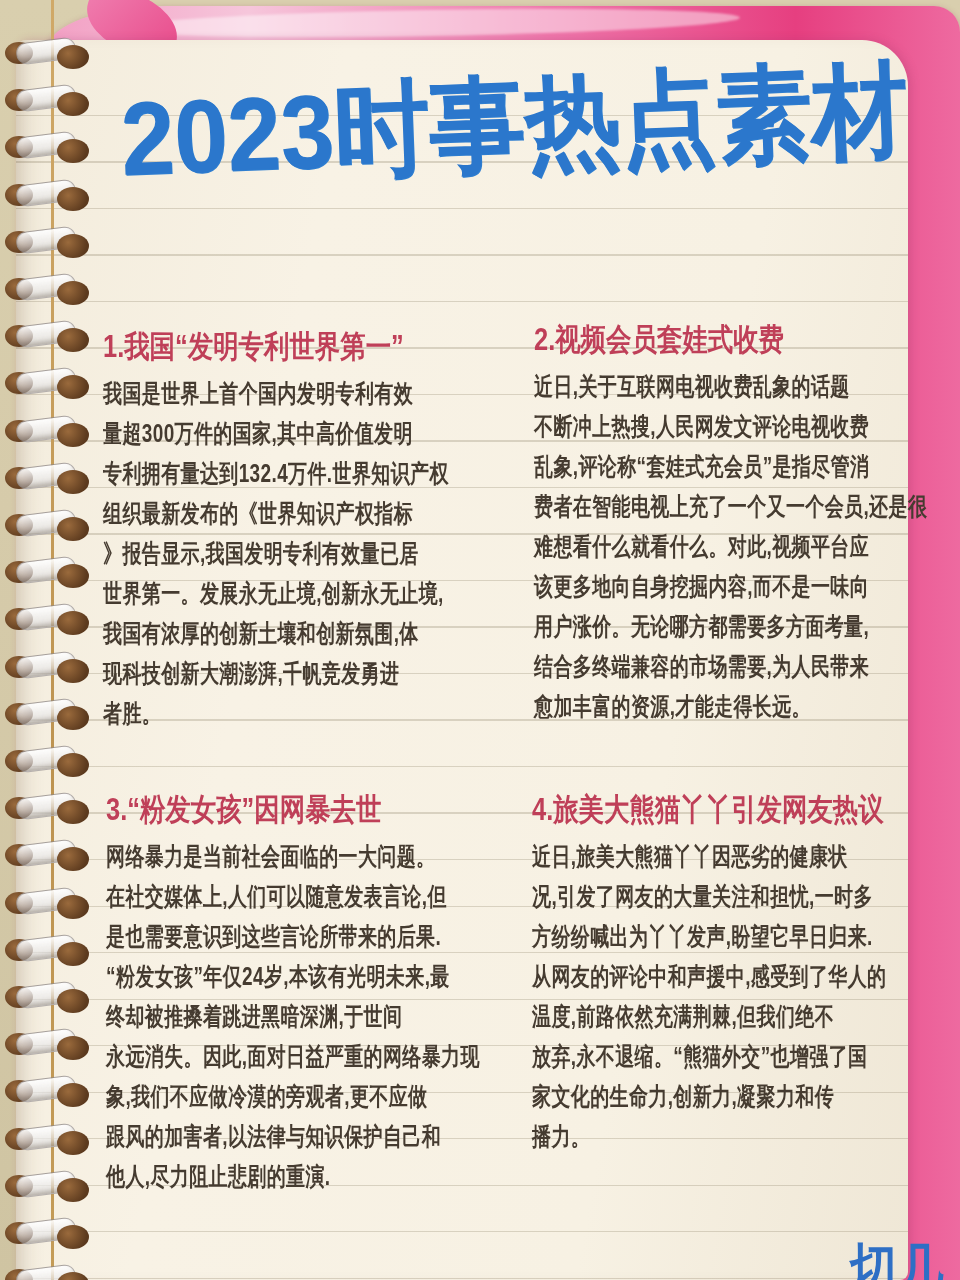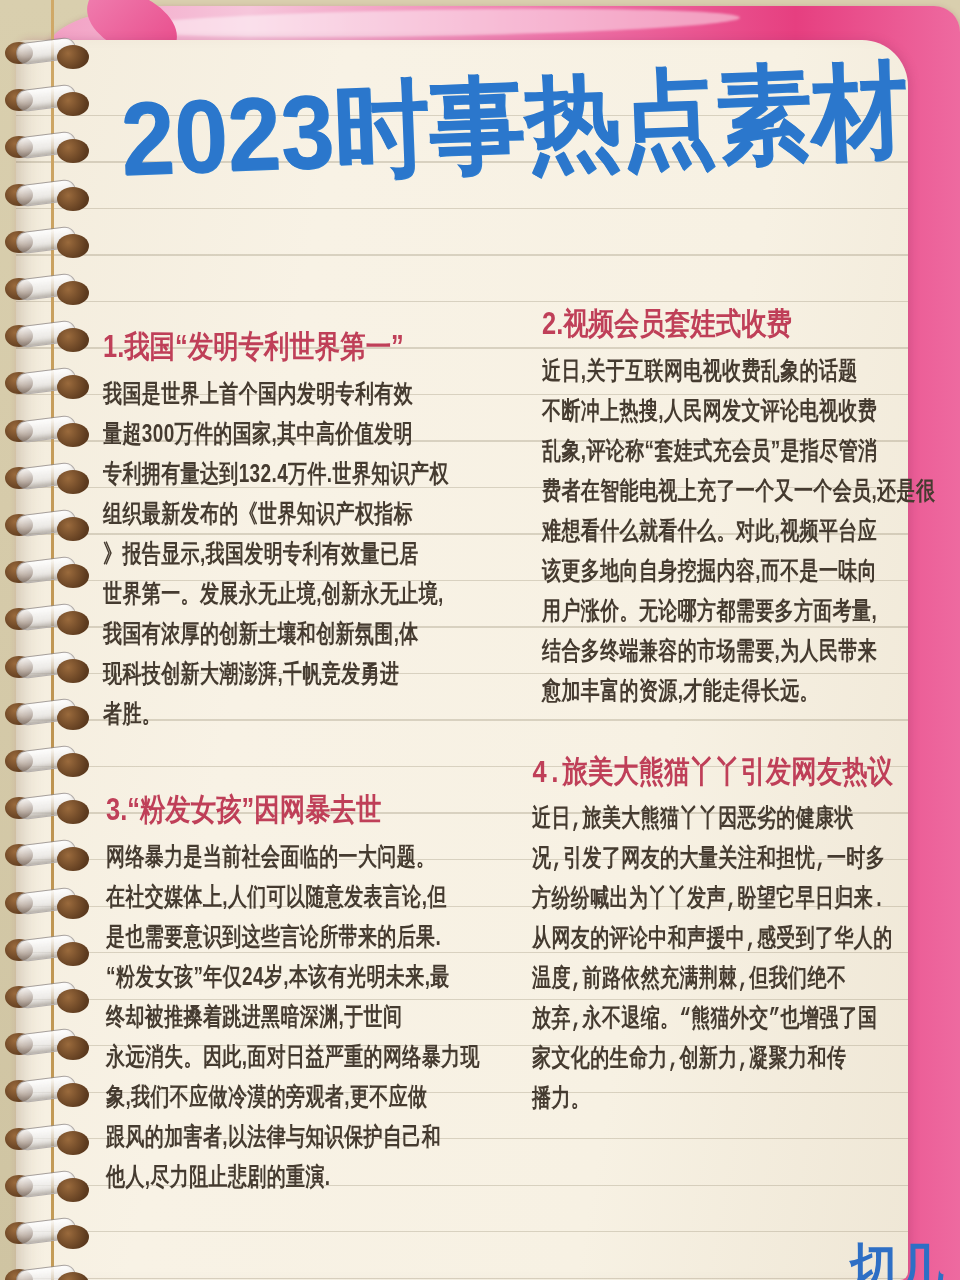--- a/index.html
+++ b/index.html
@@ -50,23 +50,23 @@
     box-shadow:inset 0 -3px 4px rgba(120,110,100,.4);}
   
   .title{
     position:absolute;left:118px;top:64px;width:820px;
     font-size:104px;font-weight:900;color:#2b77cc;line-height:1.45;
     transform:rotate(-2.2deg) scaleX(.92);transform-origin:0 0;
     text-shadow:1px 1px 0 #2f7ed0;white-space:nowrap;
   }
   .section{position:absolute;}
   .s1{left:103px;top:302px;width:418px;margin-top:25px;}
-  .s2{left:534px;top:304px;width:412px;margin-left:8px;}
+  .s2{left:534px;top:320px;width:412px;}
   .s3{left:106px;top:790px;width:422px;}
-  .s4{left:532px;top:754px;width:414px;font-family:Liberation Mono, monospace;}
+  .s4{left:532px;top:790px;width:414px;}
   .heading{
     font-size:31px;font-weight:700;color:#bf3f58;line-height:40px;
     transform:scaleX(.82);transform-origin:0 0;white-space:pre;margin-bottom:6px;
   }
   .body-text{
     font-size:25px;font-weight:600;color:#453b30;line-height:40px;
     transform:scaleX(.76);transform-origin:0 0;white-space:pre-wrap;width:540px;
     letter-spacing:.5px;
   }
   .note{display:flex;align-items:flex-start;margin-top:4px;}

